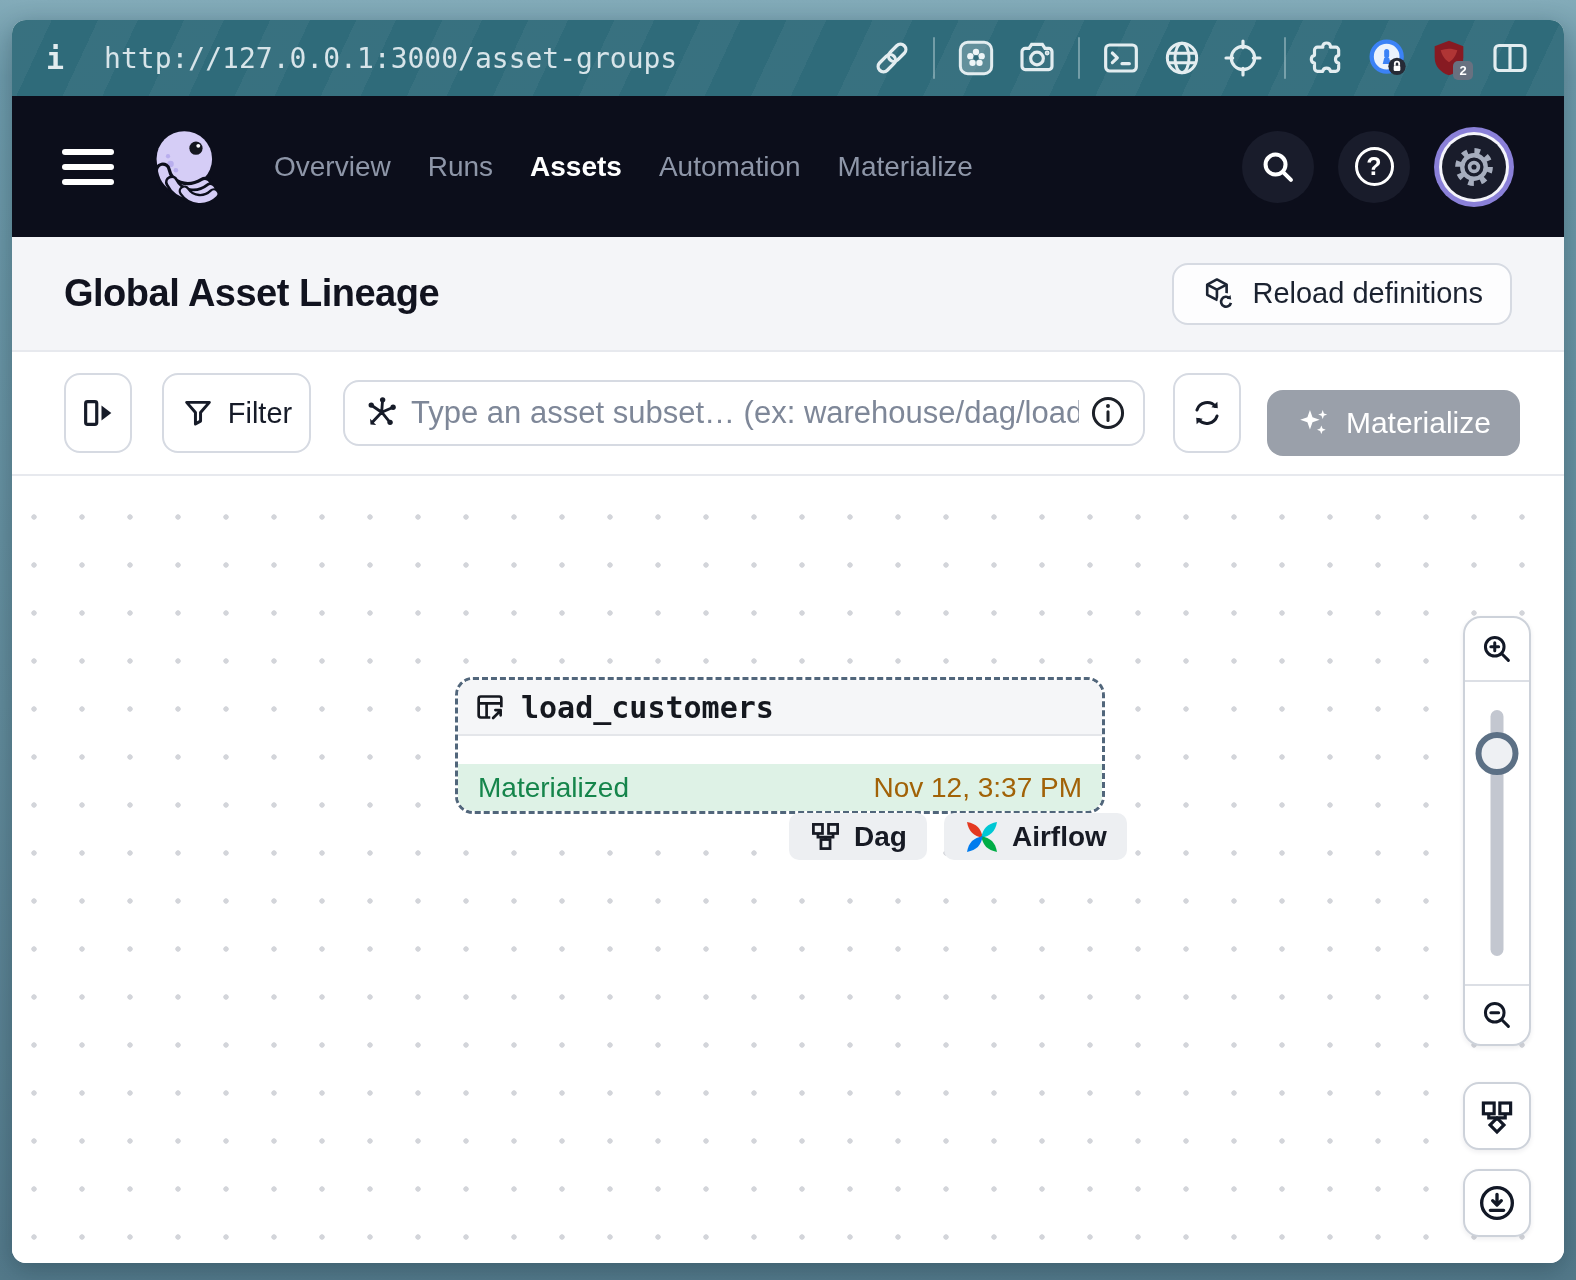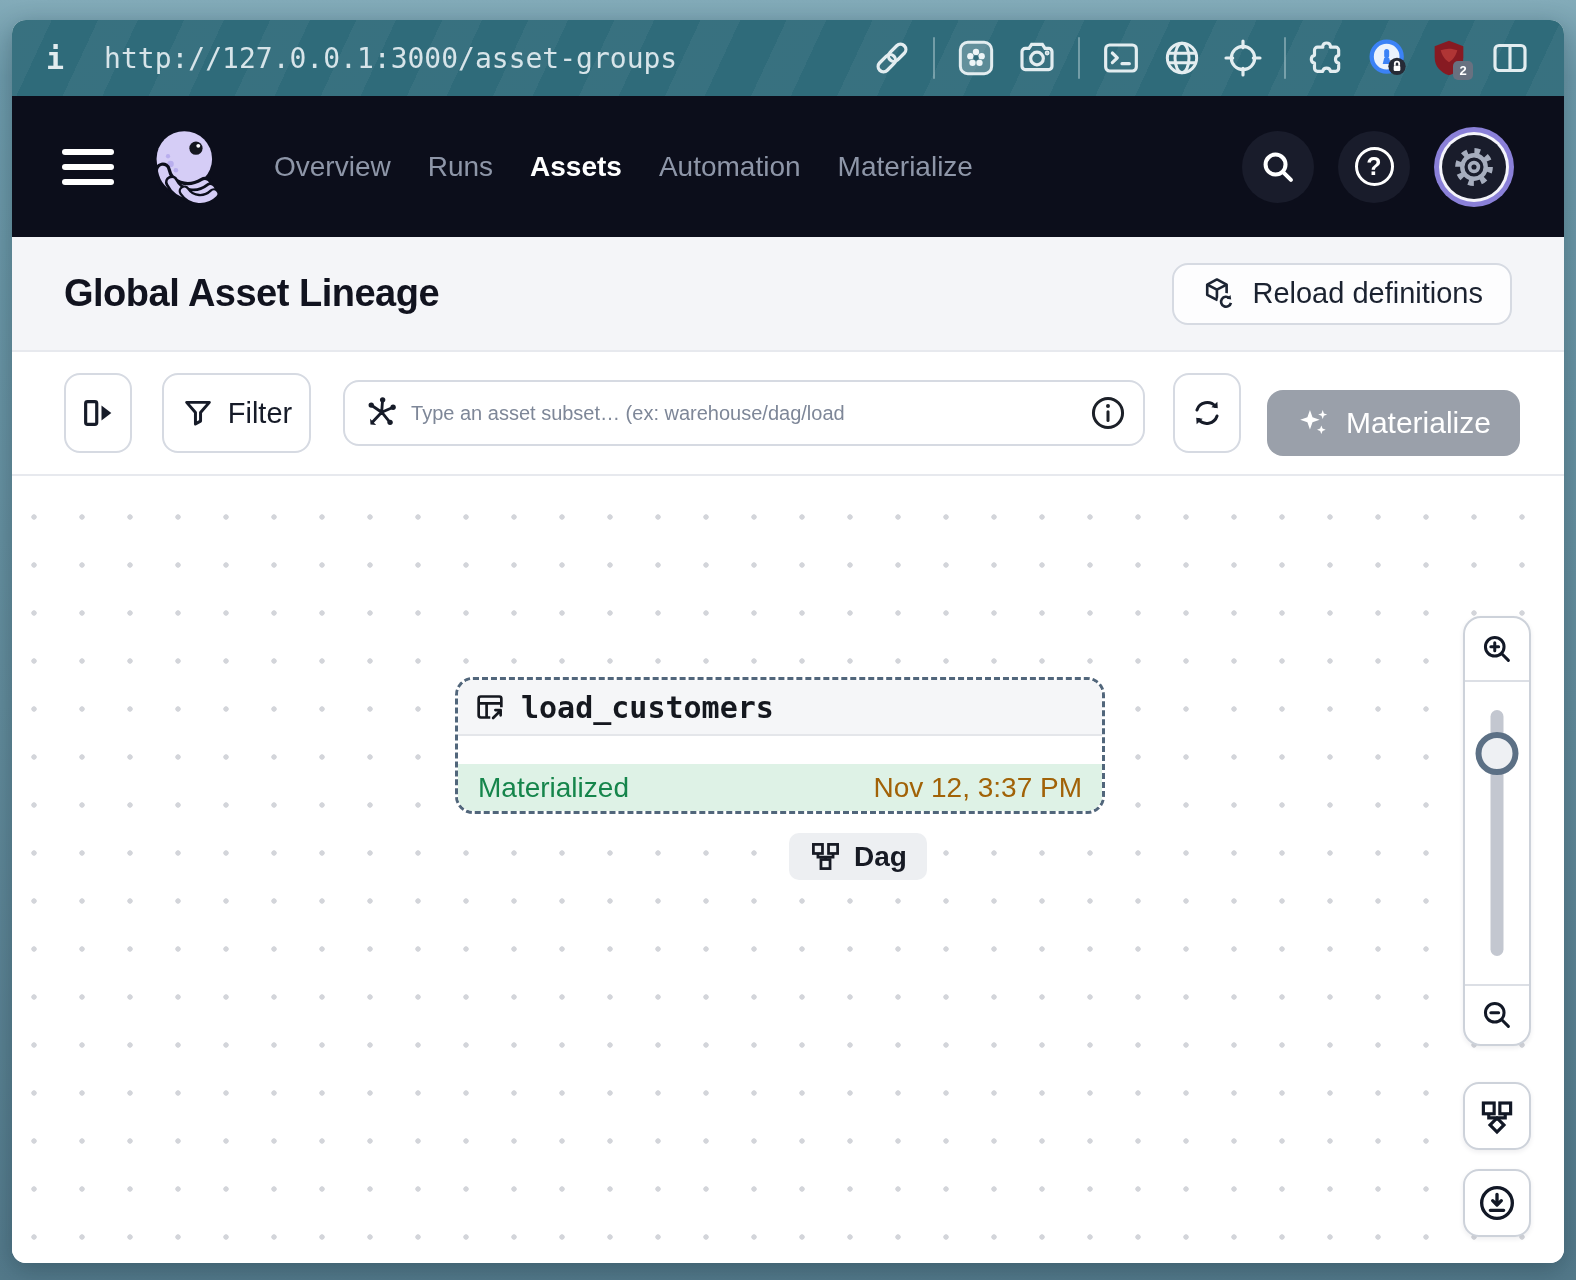--- a/index.html
+++ b/index.html
@@ -65,21 +65,21 @@
 
   
   .toolbar { flex:0 0 124px; background:#fff; border-bottom:2px solid #e7e9ee;
     display:flex; align-items:center; padding:0 44px 0 52px; }
   .tool-btn { height:80px; border:2px solid #d6dae2; border-radius:16px; background:#fff;
     display:flex; align-items:center; justify-content:center; cursor:pointer; }
   .panel-btn { width:70px; margin-right:30px; }
   .filter-btn { width:154px; gap:13px; font-size:29px; color:#161b28; margin-right:32px; }
   .subset-wrap { flex:0 0 802px; height:66px; border:2px solid #d6dae2; border-radius:16px;
     display:flex; align-items:center; padding:0 16px 0 18px; gap:10px; background:#fff; }
-  .subset-wrap input { border:none; outline:none; flex:1; min-width:0; font-size:20px;
+  .subset-wrap input { border:none; outline:none; flex:1; min-width:0; font-size:31px;
     color:#b91c1c; font-family:"Liberation Sans",sans-serif; background:transparent; }
   .subset-wrap input::placeholder { color:#7e8798; }
   .refresh-btn { width:70px; margin-left:28px; }
   .materialize-btn { margin-left:26px; height:66px; padding:0 29px; border:none; border-radius:16px;
     background:#9aa0aa; color:#fff; font-size:30px; display:flex; gap:14px; align-items:center; cursor:default;margin-top:20px; }
 
   
   .canvas { flex:1; position:relative; background-color:#fff;
     background-image:radial-gradient(circle, #d3d5da 2.4px, transparent 3px);
     background-size:48px 48px; background-position:-2px 17px; }
@@ -88,21 +88,21 @@
     border:3.5px dashed #51667b; border-radius:18px; overflow:hidden; background:#fff; cursor:pointer; }
   .node-header { height:56px; background:#f5f6f8; border-bottom:2px solid #e4e6ea;
     display:flex; align-items:center; gap:14px; padding:0 15px; }
   .node-name { font-family:"DejaVu Sans Mono",monospace; font-weight:bold; font-size:30px; color:#15181f; }
   .node-spacer { height:28px; background:#fff; }
   .node-status { height:47px; background:#def2e6; display:flex; align-items:center;
     justify-content:space-between; padding:0 20px; font-size:28px; }
   .status-label { color:#15854b; }
   .status-time { color:#a16207; }
 
-  .tag-row { position:absolute; left:777px; top:357px; display:flex; gap:17px; }
+  .tag-row { position:absolute; left:777px; top:337px; display:flex; gap:17px; }
   .tag { height:47px; background:#edeff2; border-radius:10px; display:flex; align-items:center;
     gap:12px; padding:0 20px; font-size:28px; font-weight:bold; color:#171a24; cursor:pointer; }
 
   
   .zoom-panel { position:absolute; left:1451px; top:140px; width:68px; height:430px;
     background:#fff; border:2px solid #cdd2da; border-radius:18px;
     display:flex; flex-direction:column; box-shadow:0 2px 5px rgba(20,30,50,.08); }
   .zp-btn { flex:0 0 64px; display:flex; align-items:center; justify-content:center; cursor:pointer; }
   .zp-top { border-bottom:2px solid #dcdfe5; }
   .zp-bottom { flex:0 0 60px; border-top:2px solid #dcdfe5; }
@@ -343,20 +343,29 @@
       <div class="tag-row">
         <div class="tag">
           <svg viewBox="0 0 24 24" width="33" height="33" fill="none" stroke="#171a24" stroke-width="2">
             <rect x="3.2" y="3.2" width="6.6" height="6.6"></rect>
             <rect x="14.2" y="3.2" width="6.6" height="6.6"></rect>
             <rect x="8.7" y="14.2" width="6.6" height="6.6"></rect>
             <path d="M6.5 9.8v2.7h11V9.8M12 12.5v1.7"></path>
           </svg>
           <span>Dag</span>
         </div>
+        <div class="tag">
+          <svg viewBox="0 0 24 24" width="36" height="36">
+            <path d="M2 2C8.5 3.2 11.2 6.2 12.6 12.6 6.2 11.2 3.2 8.5 2 2Z" fill="#e43921"></path>
+            <path d="M2 2C8.5 3.2 11.2 6.2 12.6 12.6 6.2 11.2 3.2 8.5 2 2Z" fill="#00c7d4" transform="rotate(90 12 12)"></path>
+            <path d="M2 2C8.5 3.2 11.2 6.2 12.6 12.6 6.2 11.2 3.2 8.5 2 2Z" fill="#00ad46" transform="rotate(180 12 12)"></path>
+            <path d="M2 2C8.5 3.2 11.2 6.2 12.6 12.6 6.2 11.2 3.2 8.5 2 2Z" fill="#017cee" transform="rotate(270 12 12)"></path>
+          </svg>
+          <span>Airflow</span>
+        </div>
       </div>
 
       <div class="zoom-panel">
         <div class="zp-btn zp-top">
           <svg viewBox="0 0 24 24" width="36" height="36" fill="none" stroke="#121826" stroke-width="2" stroke-linecap="round">
               <circle cx="10.5" cy="10.5" r="6.2"></circle>
               <path d="M15.2 15.2 19.6 19.6"></path>
               <path d="M7.9 10.5h5.2M10.5 7.9v5.2"></path>
             </svg>
         </div>

